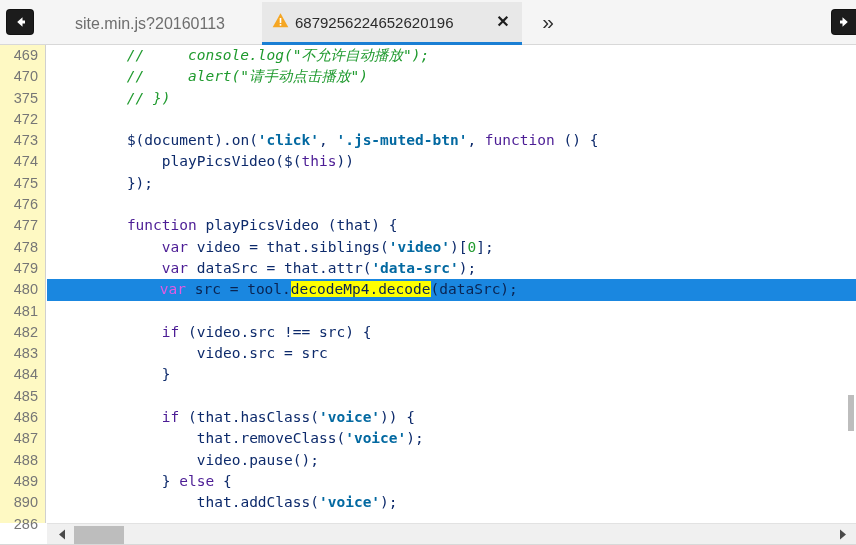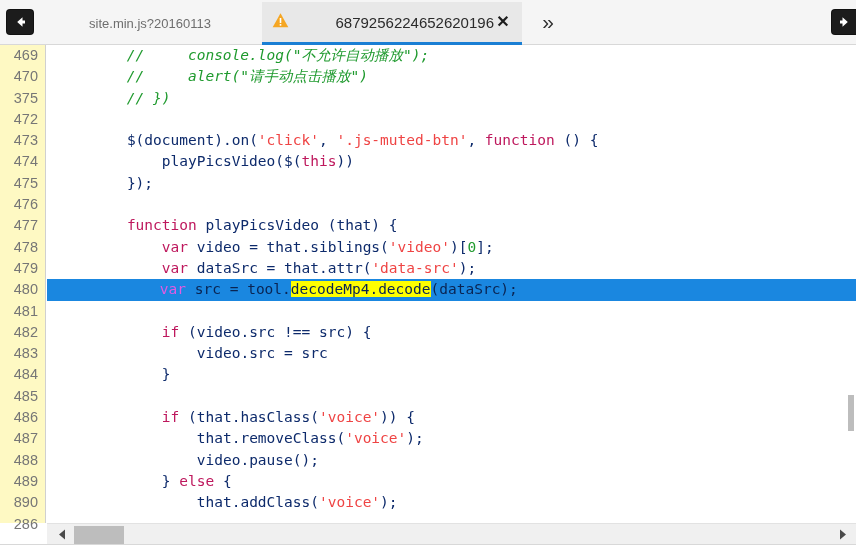--- a/index.html
+++ b/index.html
@@ -45,32 +45,32 @@
     align-items: center;
     box-sizing: border-box;
     cursor: pointer;
     white-space: nowrap;
   }
   #tab-inactive {
     left: 46px;
     width: 208px;
     justify-content: center;
     color: #6e6e6e;
-    font-size: 13px;
+    font-size: 16px;
   }
   #tab-active {
     left: 262px;
     width: 260px;
     background: #e8e8e8;
     border-bottom: 3px solid #1a7fd4;
     padding: 0 10px;
     color: #2b2b2b;
     font-size: 15px;
   }
-  #tab-active-label { flex: 1 1 auto; text-align: right; }
+  #tab-active-label { flex: 1 1 auto; text-align: left; }
   .warn-icon { flex: 0 0 auto; margin-right: 6px; display: block; }
   .tab-close {
     flex: 0 0 auto;
     width: 18px; height: 18px;
     line-height: 17px;
     text-align: center;
     font-size: 16px;
     font-weight: 700;
     color: #1c1c1c;
     cursor: pointer;
@@ -126,22 +126,22 @@
     padding-left: 10px;
     box-sizing: border-box;
     color: #0d2a6b;
   }
   .cline.sel {
     background: #1a87e0;
     color: #cfe7fa;
     padding-left: 8px;
   }
   .cm  { color: #1f9a2e; font-style: italic; }      
-  .kw  { color: #be185d; }                          
-  .str { color: #ef4444; }                          
+  .kw  { color: #4c1d95; }                          
+  .str { color: #0369a1; font-weight: bold; }                          
   .num { color: #1f9a2e; }                          
   .pl  { color: #0d2a6b; }                          
   .cline.sel .kw  { color: #e25be2; }
   .cline.sel .pl  { color: #0a2452; }
   .hl {
     background: #ffff00;
     color: #0d2a6b;
   }
   .hl .pl { color: #0d2a6b; }
 

